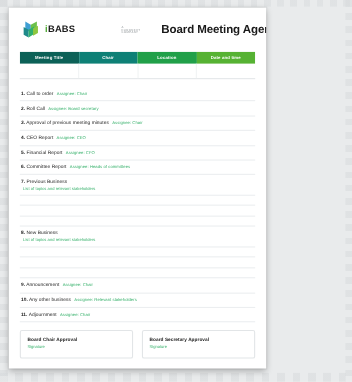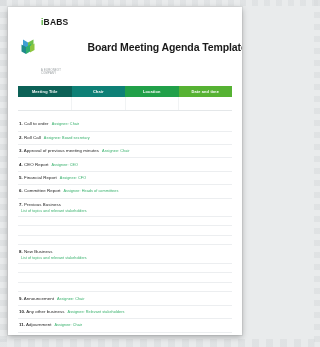--- a/index.html
+++ b/index.html
@@ -47,21 +47,21 @@
 
   
   .doc-header{
     display:flex;align-items:center;
     padding:11px 10px 8px 12px;
   }
   .logo{display:flex;align-items:center;gap:4px;}
   .logo-mark{
     width:17px;height:18px;flex:none;display:block;
   }
-  .logo-text{display:flex;flex-direction:column;line-height:1;gap:42px;}
+  .logo-text{display:flex;flex-direction:row;line-height:1;gap:42px;}
   .logo-word{
     font-size:8.5px;font-weight:bold;letter-spacing:.2px;color:#1b1b1b;
   }
   .logo-word .i{color:#4aa72e;}
   .logo-sub{
     font-size:2.6px;letter-spacing:.35px;color:#8e9497;margin-top:1.6px;
     text-transform:uppercase;
   }
   .hdr-divider{
     width:1px;align-self:stretch;background:#dcdfe1;margin:1px 9px 1px 10px;

